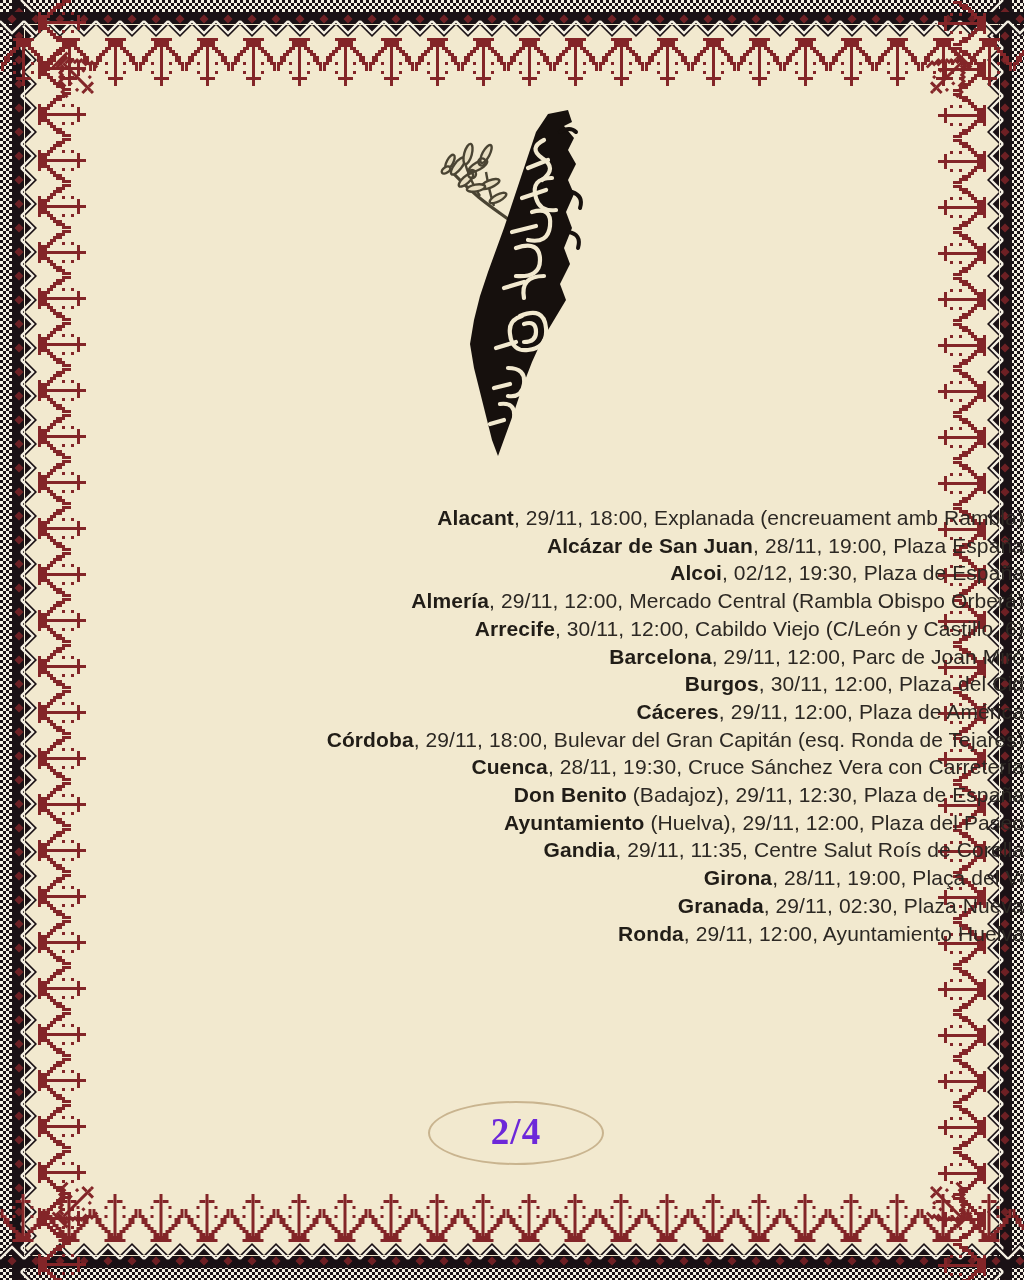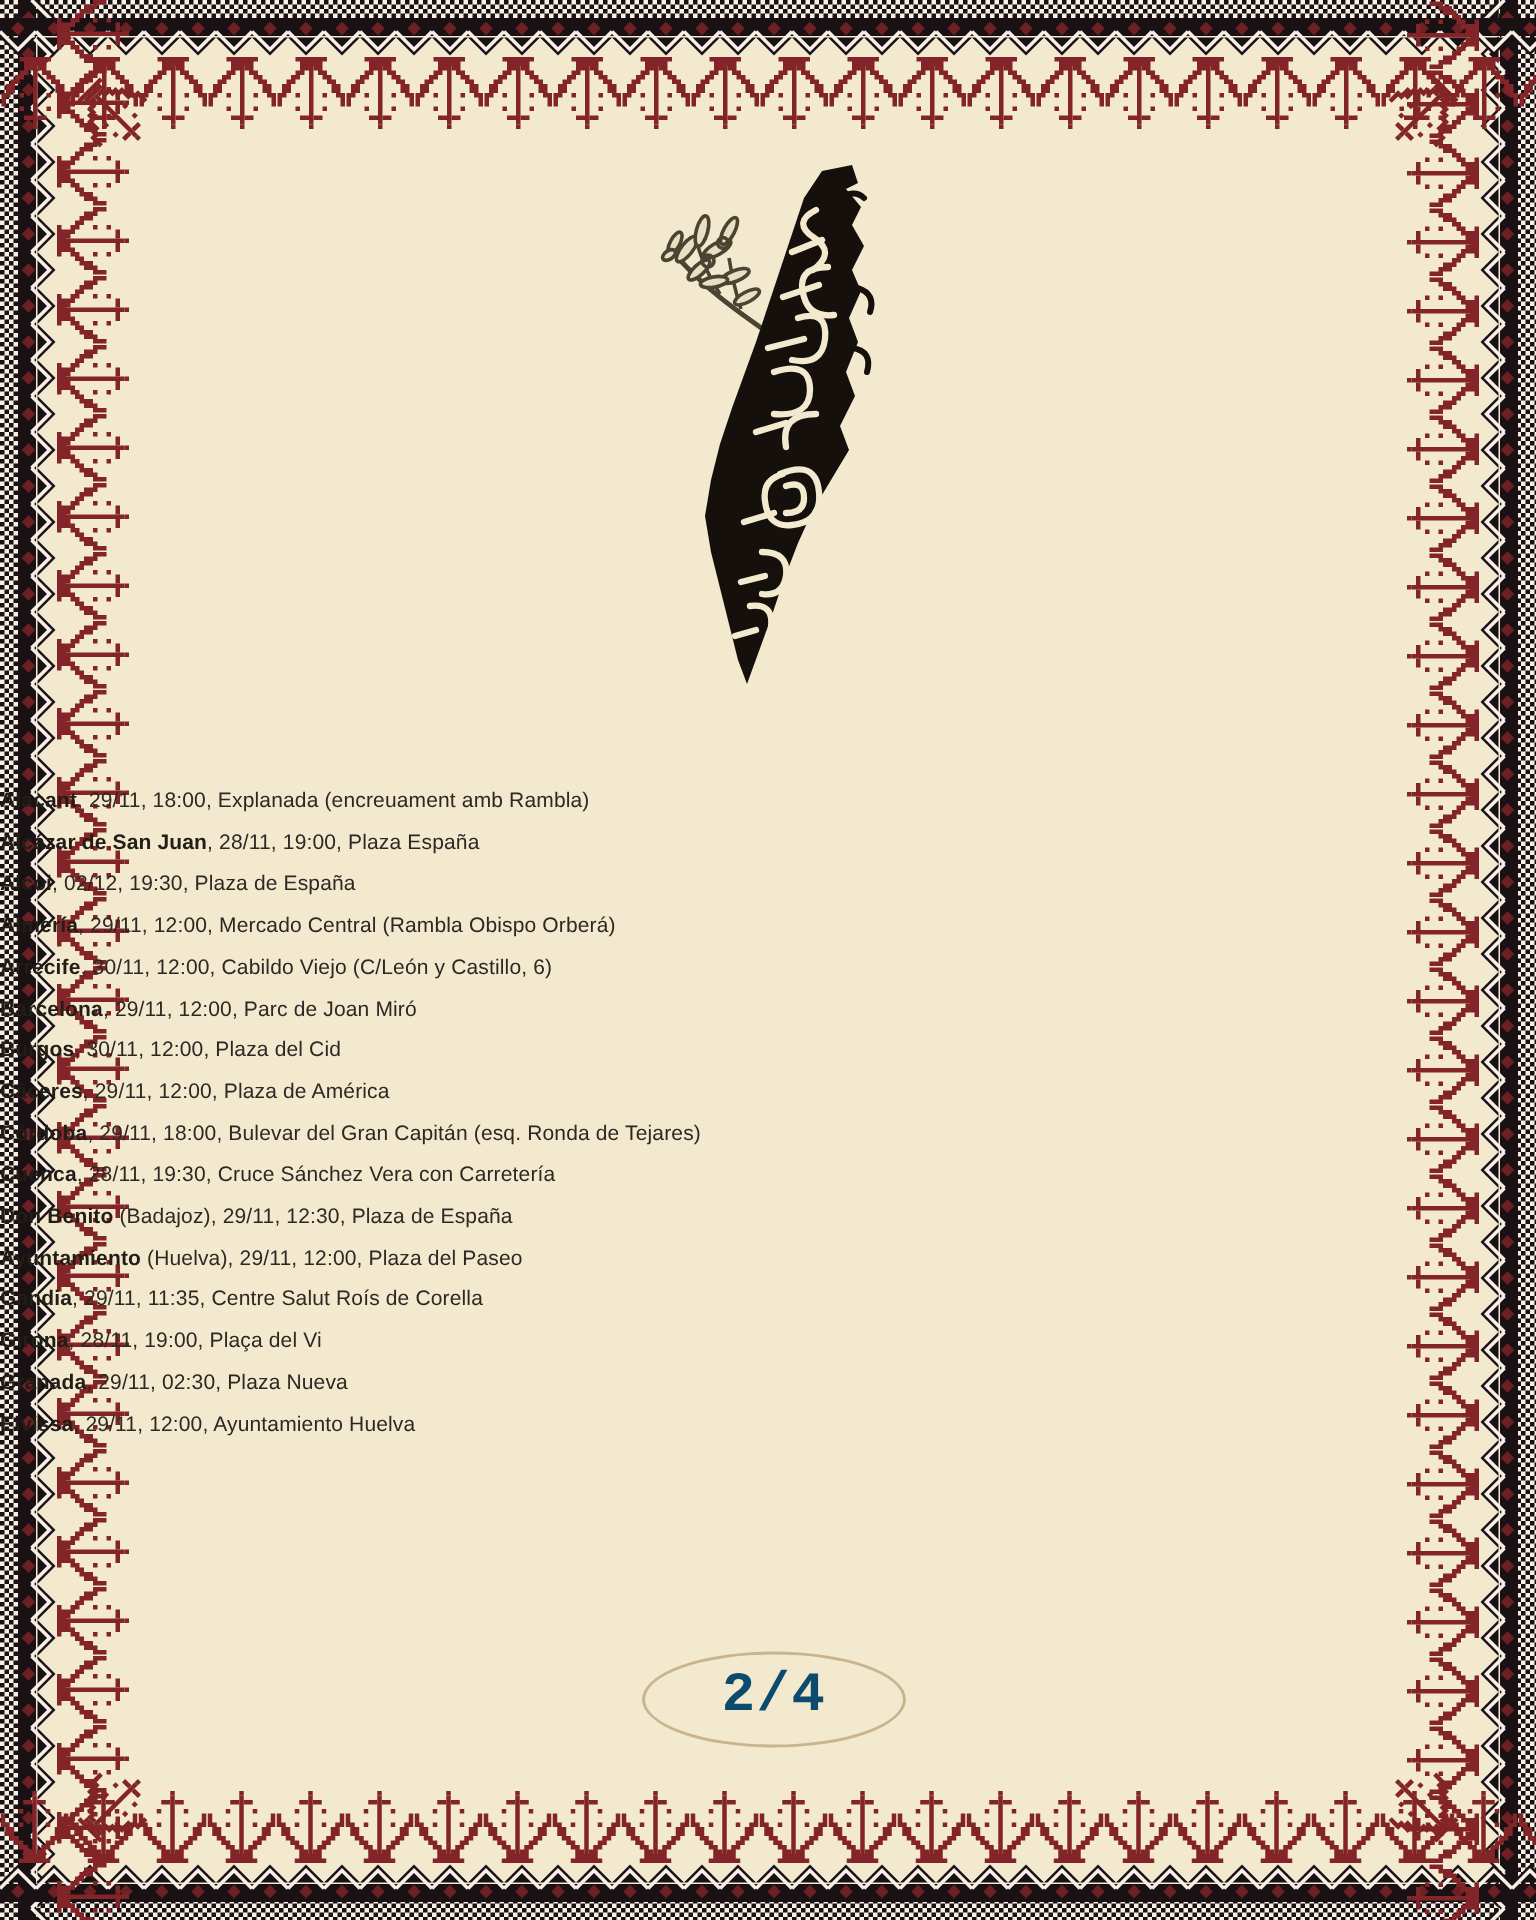--- a/index.html
+++ b/index.html
@@ -8,37 +8,36 @@
     width:1024px;height:1280px;
     background:#f2e9cf;
     overflow:hidden;
     font-family:"Liberation Sans", sans-serif;
     margin:0 auto;
   }
   .border-svg{position:absolute;left:0;top:0;}
   .map-wrap{position:absolute;left:428px;top:108px;width:200px;height:370px;}
   .events{
     position:absolute;left:0;top:504px;width:100%;
-    text-align:left;
-    font-size:14px;line-height:27.7px;
+    text-align:right;
+    font-size:21px;line-height:27.7px;
     color:#2c2823;
     letter-spacing:.1px;
-    margin-top:16px;
   }
   .ev b{font-weight:700;color:#211d17;}
   .oval{
     position:absolute;left:428px;top:1101px;
     width:172px;height:60px;
     border:2px solid #c9b48f;
     border-radius:50%;
     display:flex;align-items:center;justify-content:center;
   }
   .oval span{
-    font-family:Liberation Mono, monospace;
-    font-size:37px;font-weight:700;color:#0c4a6e;
+    font-family:Liberation Serif, serif;
+    font-size:37px;font-weight:700;color:#6d28d9;
     letter-spacing:1px;
     transform:translateY(-2px);
   }
 </style>
 </head>
 <body>
 
 <div class="page">
 
   <svg class="border-svg" width="1024" height="1280" viewBox="0 0 1024 1280" aria-hidden="true">
@@ -187,20 +186,20 @@
     <div class="ev"><b>Barcelona</b><span>, 29/11, 12:00, Parc de Joan Miró</span></div>
     <div class="ev"><b>Burgos</b><span>, 30/11, 12:00, Plaza del Cid</span></div>
     <div class="ev"><b>Cáceres</b><span>, 29/11, 12:00, Plaza de América</span></div>
     <div class="ev"><b>Córdoba</b><span>, 29/11, 18:00, Bulevar del Gran Capitán (esq. Ronda de Tejares)</span></div>
     <div class="ev"><b>Cuenca</b><span>, 28/11, 19:30, Cruce Sánchez Vera con Carretería</span></div>
     <div class="ev"><b>Don Benito</b><span> (Badajoz), 29/11, 12:30, Plaza de España</span></div>
     <div class="ev"><b>Ayuntamiento</b><span> (Huelva), 29/11, 12:00, Plaza del Paseo</span></div>
     <div class="ev"><b>Gandia</b><span>, 29/11, 11:35, Centre Salut Roís de Corella</span></div>
     <div class="ev"><b>Girona</b><span>, 28/11, 19:00, Plaça del Vi</span></div>
     <div class="ev"><b>Granada</b><span>, 29/11, 02:30, Plaza Nueva</span></div>
-    <div class="ev"><b>Eivissa</b><span>, 29/11, 12:00, Ayuntamiento Huelva</span></div>
+    <div class="ev"><b>Ronda</b><span>, 29/11, 12:00, Ayuntamiento Huelva</span></div>
   </div>
 
   <div class="oval">
     <span>2/4</span>
   </div>
 
 </div>
 
 </body></html>

